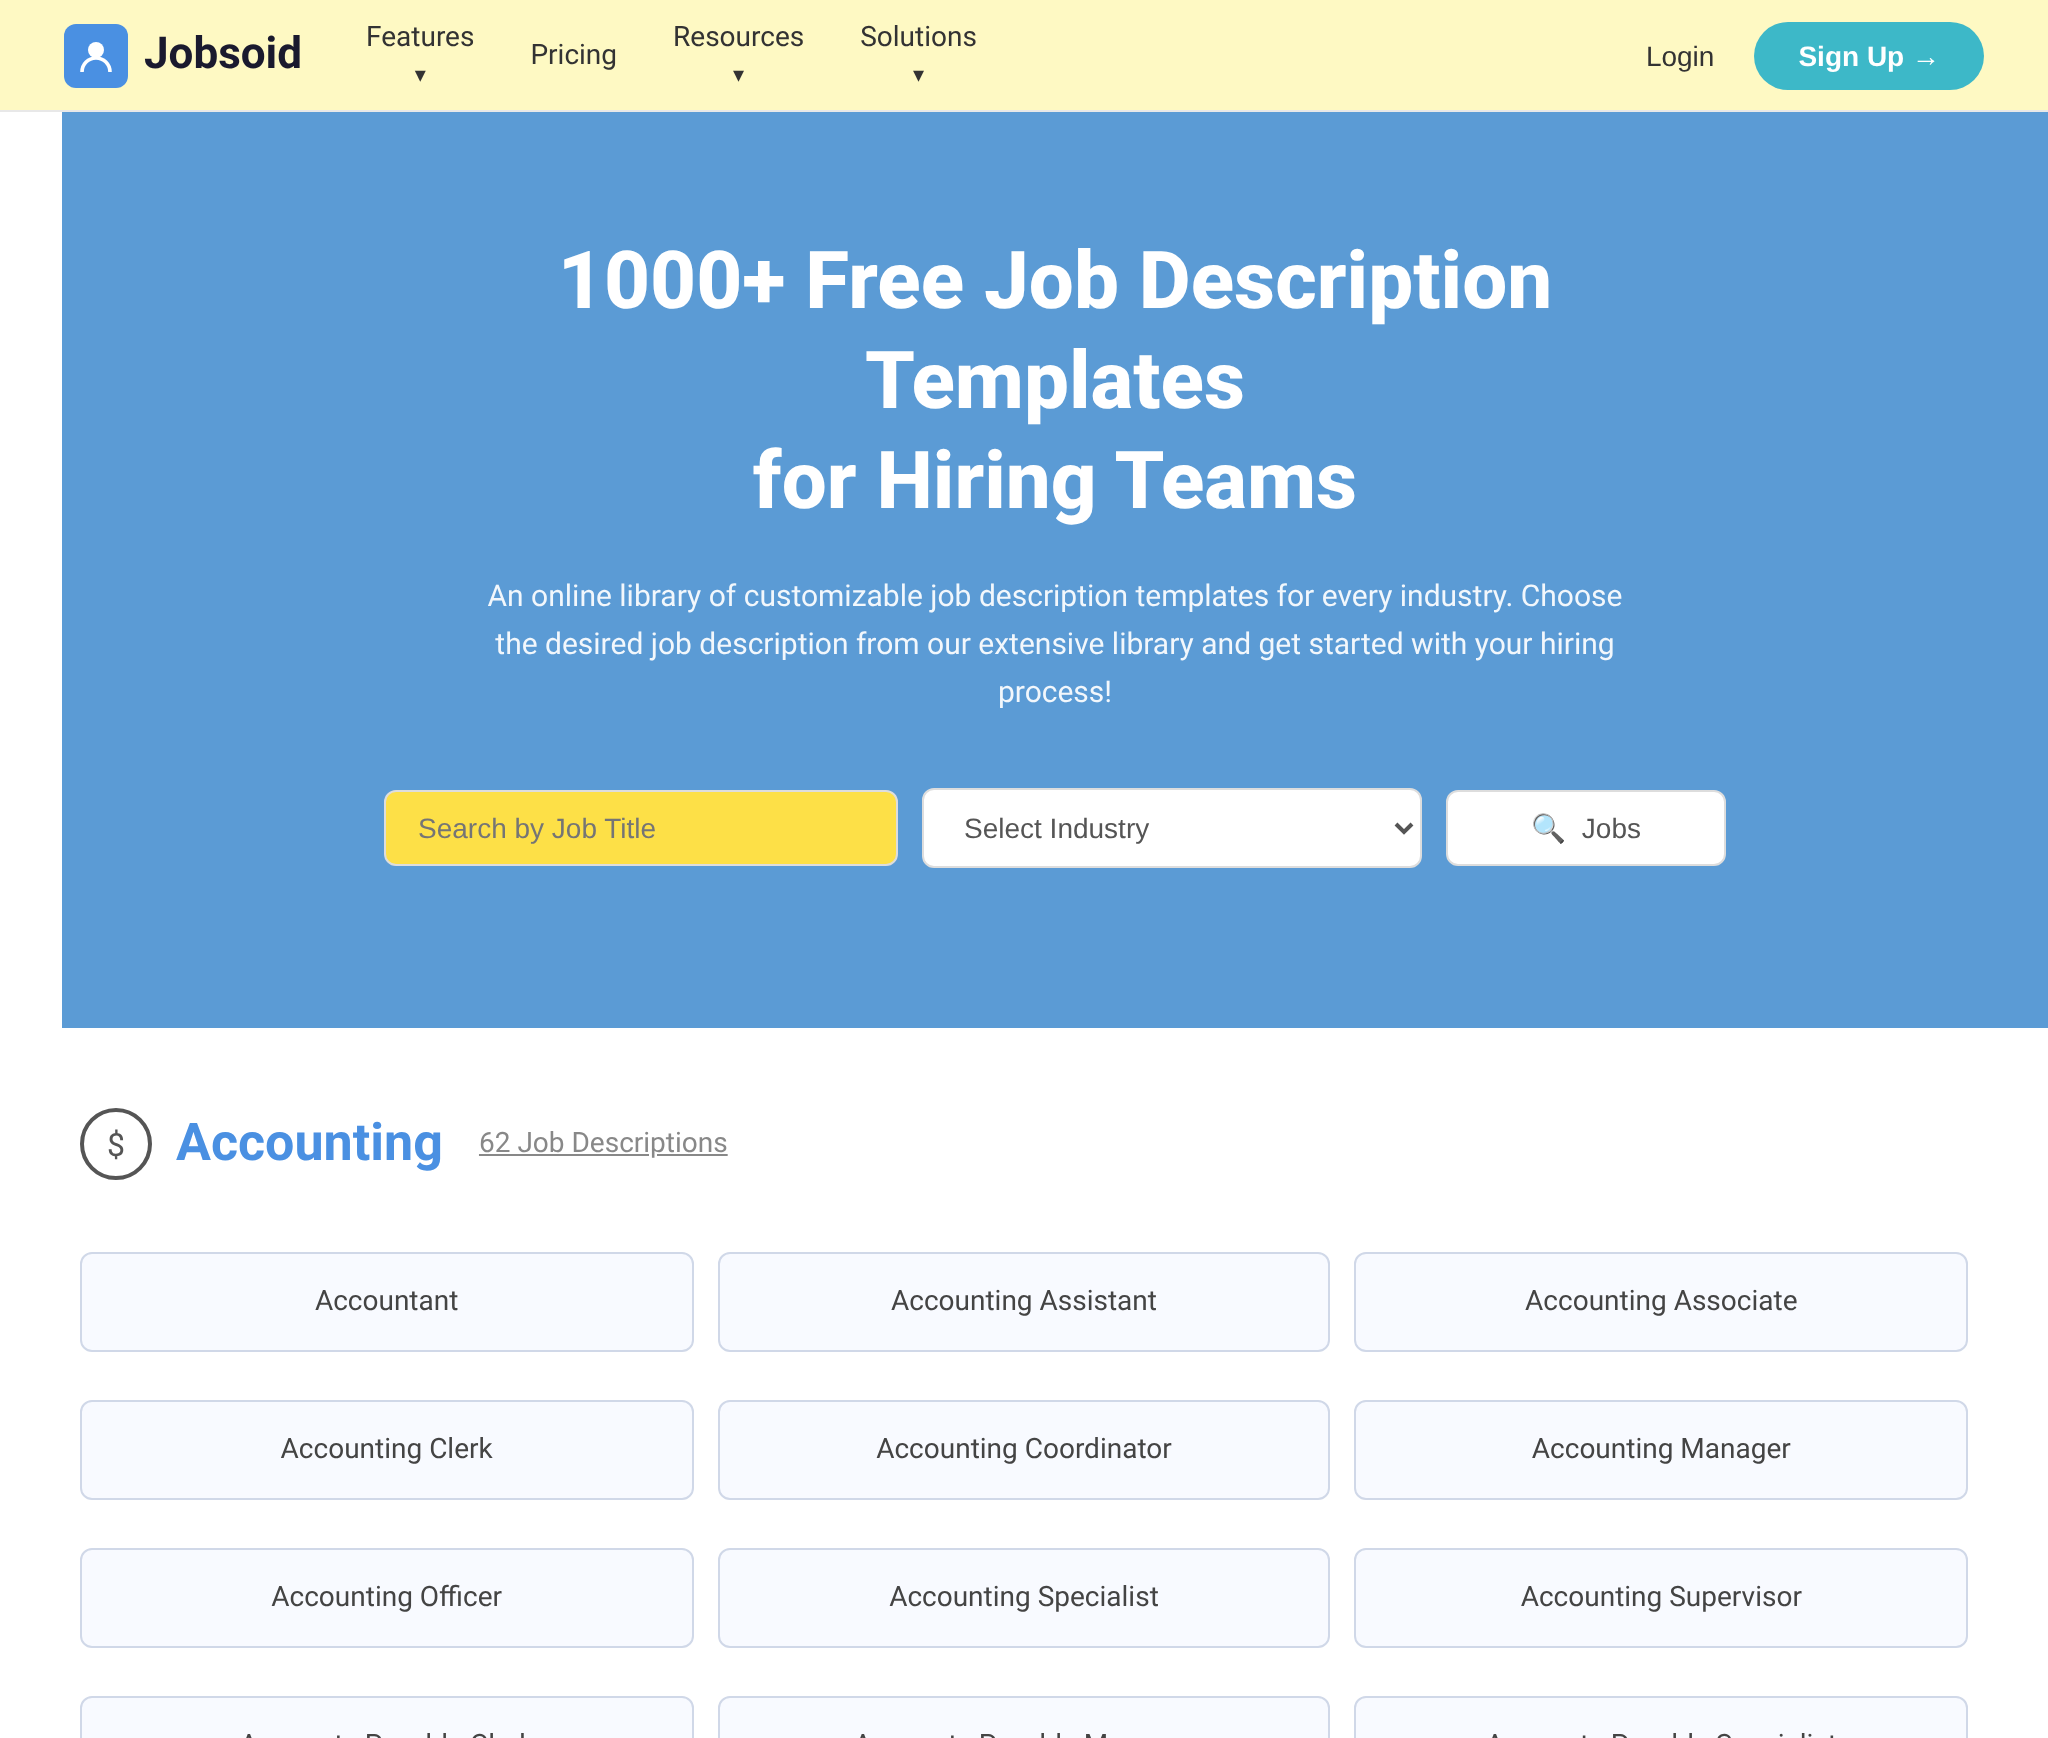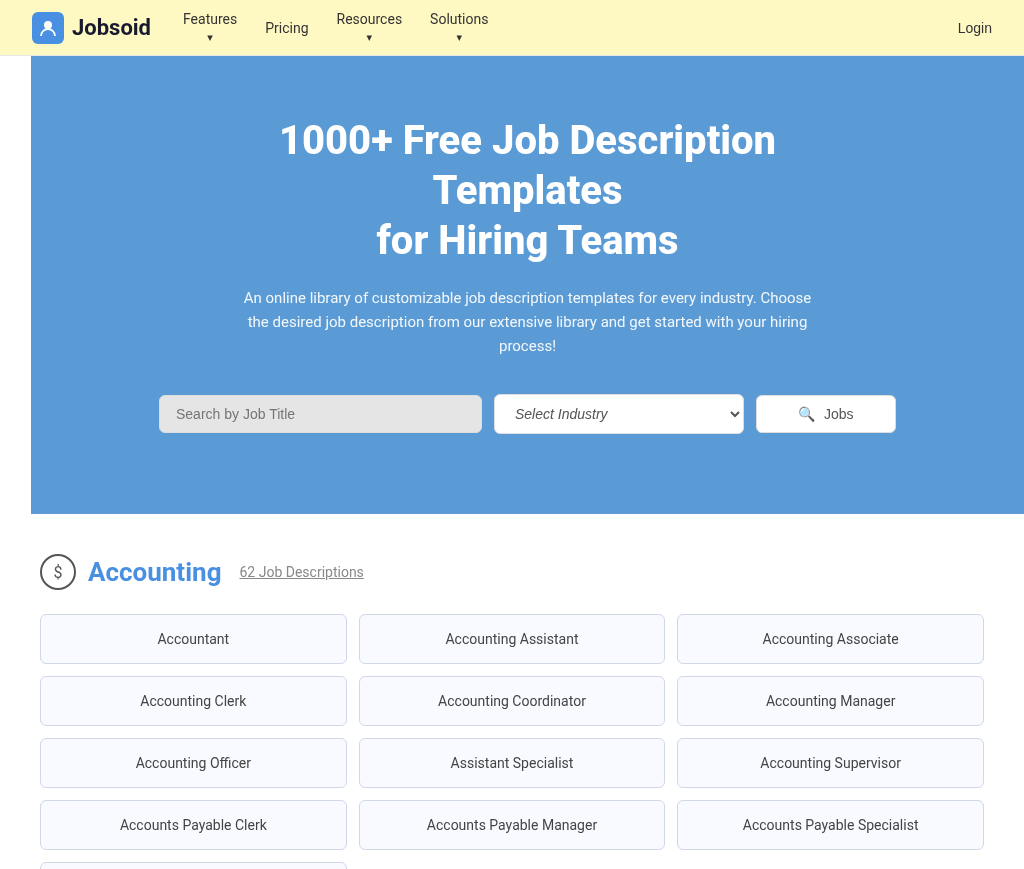--- a/index.html
+++ b/index.html
@@ -99,40 +99,39 @@
       line-height: 1.6;
     }
     .search-bar {
       display: flex;
       align-items: center;
       gap: 12px;
       justify-content: center;
       flex-wrap: wrap;
     }
     .search-input {
-      background: #e5e5e5;
+      background: #fde047;
       border: 1px solid #ddd;
       border-radius: 6px;
       padding: 10px 16px;
       font-size: 14px;
-      width: 323px;
+      width: 257px;
       outline: none;
       color: #555;
     }
     .search-select {
       background: white;
       border: 1px solid #ddd;
       border-radius: 6px;
       padding: 10px 16px;
       font-size: 14px;
       width: 250px;
       outline: none;
       color: #555;
       appearance: auto;
-      font-style: italic;
     }
     .btn-search {
       background: white;
       border: 1px solid #ddd;
       border-radius: 6px;
       padding: 10px 24px;
       font-size: 14px;
       color: #555;
       cursor: pointer;
       display: flex;
@@ -184,20 +183,21 @@
     .job-card {
       border: 1px solid #d0d8e8;
       border-radius: 6px;
       padding: 16px 20px;
       text-align: center;
       font-size: 14px;
       color: #444;
       background: #f8faff;
       cursor: pointer;
       transition: background 0.15s, box-shadow 0.15s;
+      margin-top: 12px;
     }
     .chevron { font-size: 11px; }
   </style>
 </head>
 <body>
 
 <nav>
   <a class="nav-logo">
     <div class="nav-logo-icon">
       <svg width="18" height="18" viewBox="0 0 18 18" fill="none">
@@ -219,20 +219,21 @@
       <span>Resources</span>
       <span class="chevron">▾</span>
     </span>
     <span class="nav-link">
       <span>Solutions</span>
       <span class="chevron">▾</span>
     </span>
   </div>
   <div class="nav-actions">
     <button class="btn-login">Login</button>
+    <button class="btn-signup">Sign Up →</button>
   </div>
 </nav>
 
 <section class="hero">
   <h1>
     <span>1000+ Free Job Description Templates</span><br>
     <span>for Hiring Teams</span>
   </h1>
   <p>An online library of customizable job description templates for every industry. Choose the desired job description from our extensive library and get started with your hiring process!</p>
   <div class="search-bar">
@@ -259,21 +260,21 @@
       <span class="section-count">62 Job Descriptions</span>
     </div>
     <div class="job-grid" id="job-grid-accounting">
     <div class="job-card">Accountant</div>
         <div class="job-card">Accounting Assistant</div>
         <div class="job-card">Accounting Associate</div>
         <div class="job-card">Accounting Clerk</div>
         <div class="job-card">Accounting Coordinator</div>
         <div class="job-card">Accounting Manager</div>
         <div class="job-card">Accounting Officer</div>
-        <div class="job-card">Assistant Specialist</div>
+        <div class="job-card">Accounting Specialist</div>
         <div class="job-card">Accounting Supervisor</div>
         <div class="job-card">Accounts Payable Clerk</div>
         <div class="job-card">Accounts Payable Manager</div>
         <div class="job-card">Accounts Payable Specialist</div>
         <div class="job-card">Accounts Receivable Clerk</div>
       </div>
   </div>
 </div>
 
 </body></html>

